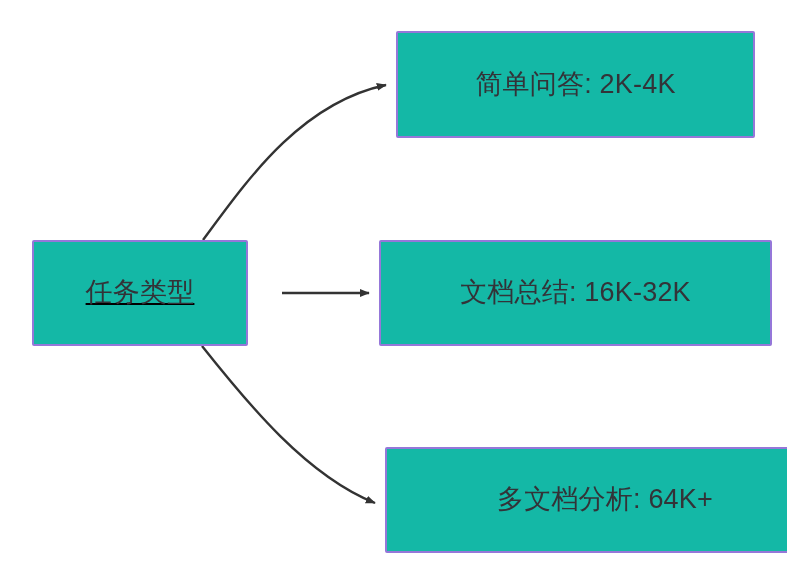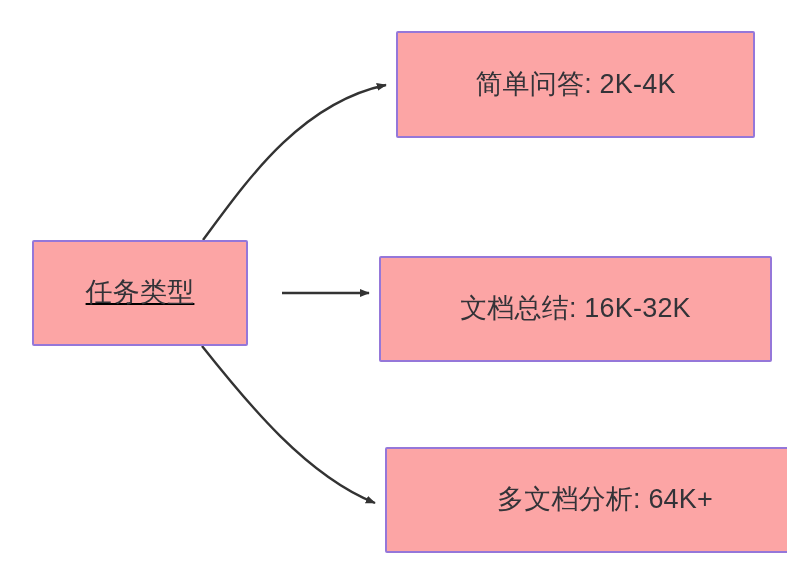--- a/index.html
+++ b/index.html
@@ -28,41 +28,41 @@
     left: 0;
     top: 0;
     width: 787px;
     height: 572px;
     pointer-events: none;
   }
 
   .node {
     position: absolute;
     box-sizing: border-box;
-    background: #fca5a5;
+    background: #14b8a6;
     border: 2px solid #9577d9;
     border-radius: 2px;
     display: flex;
     align-items: center;
     justify-content: center;
   }
 
   .node-label {
     color: #333338;
     font-size: 27px;
     line-height: 1.15;
     letter-spacing: 0.2px;
     white-space: nowrap;
     text-align: center;
   }
 
   
   #node-source      { left: 32px;  top: 240px; width: 216px; height: 106px; text-decoration: underline; }
   #node-simple-qa   { left: 396px; top: 31px;  width: 359px; height: 107px; }
-  #node-doc-summary { left: 379px; top: 240px; width: 393px; height: 106px; margin-top: 16px; }
+  #node-doc-summary { left: 379px; top: 240px; width: 393px; height: 106px; }
   #node-multi-doc   { left: 385px; top: 447px; width: 440px; height: 106px; }
 </style>
 </head>
 <body>
 
 <div id="diagram-canvas">
 
   <svg class="edge-layer" width="787" height="572" viewBox="0 0 787 572" xmlns="http://www.w3.org/2000/svg">
     <defs>
       <marker id="arrowhead" markerWidth="10" markerHeight="8" refX="9.2" refY="4" orient="auto" markerUnits="userSpaceOnUse">

